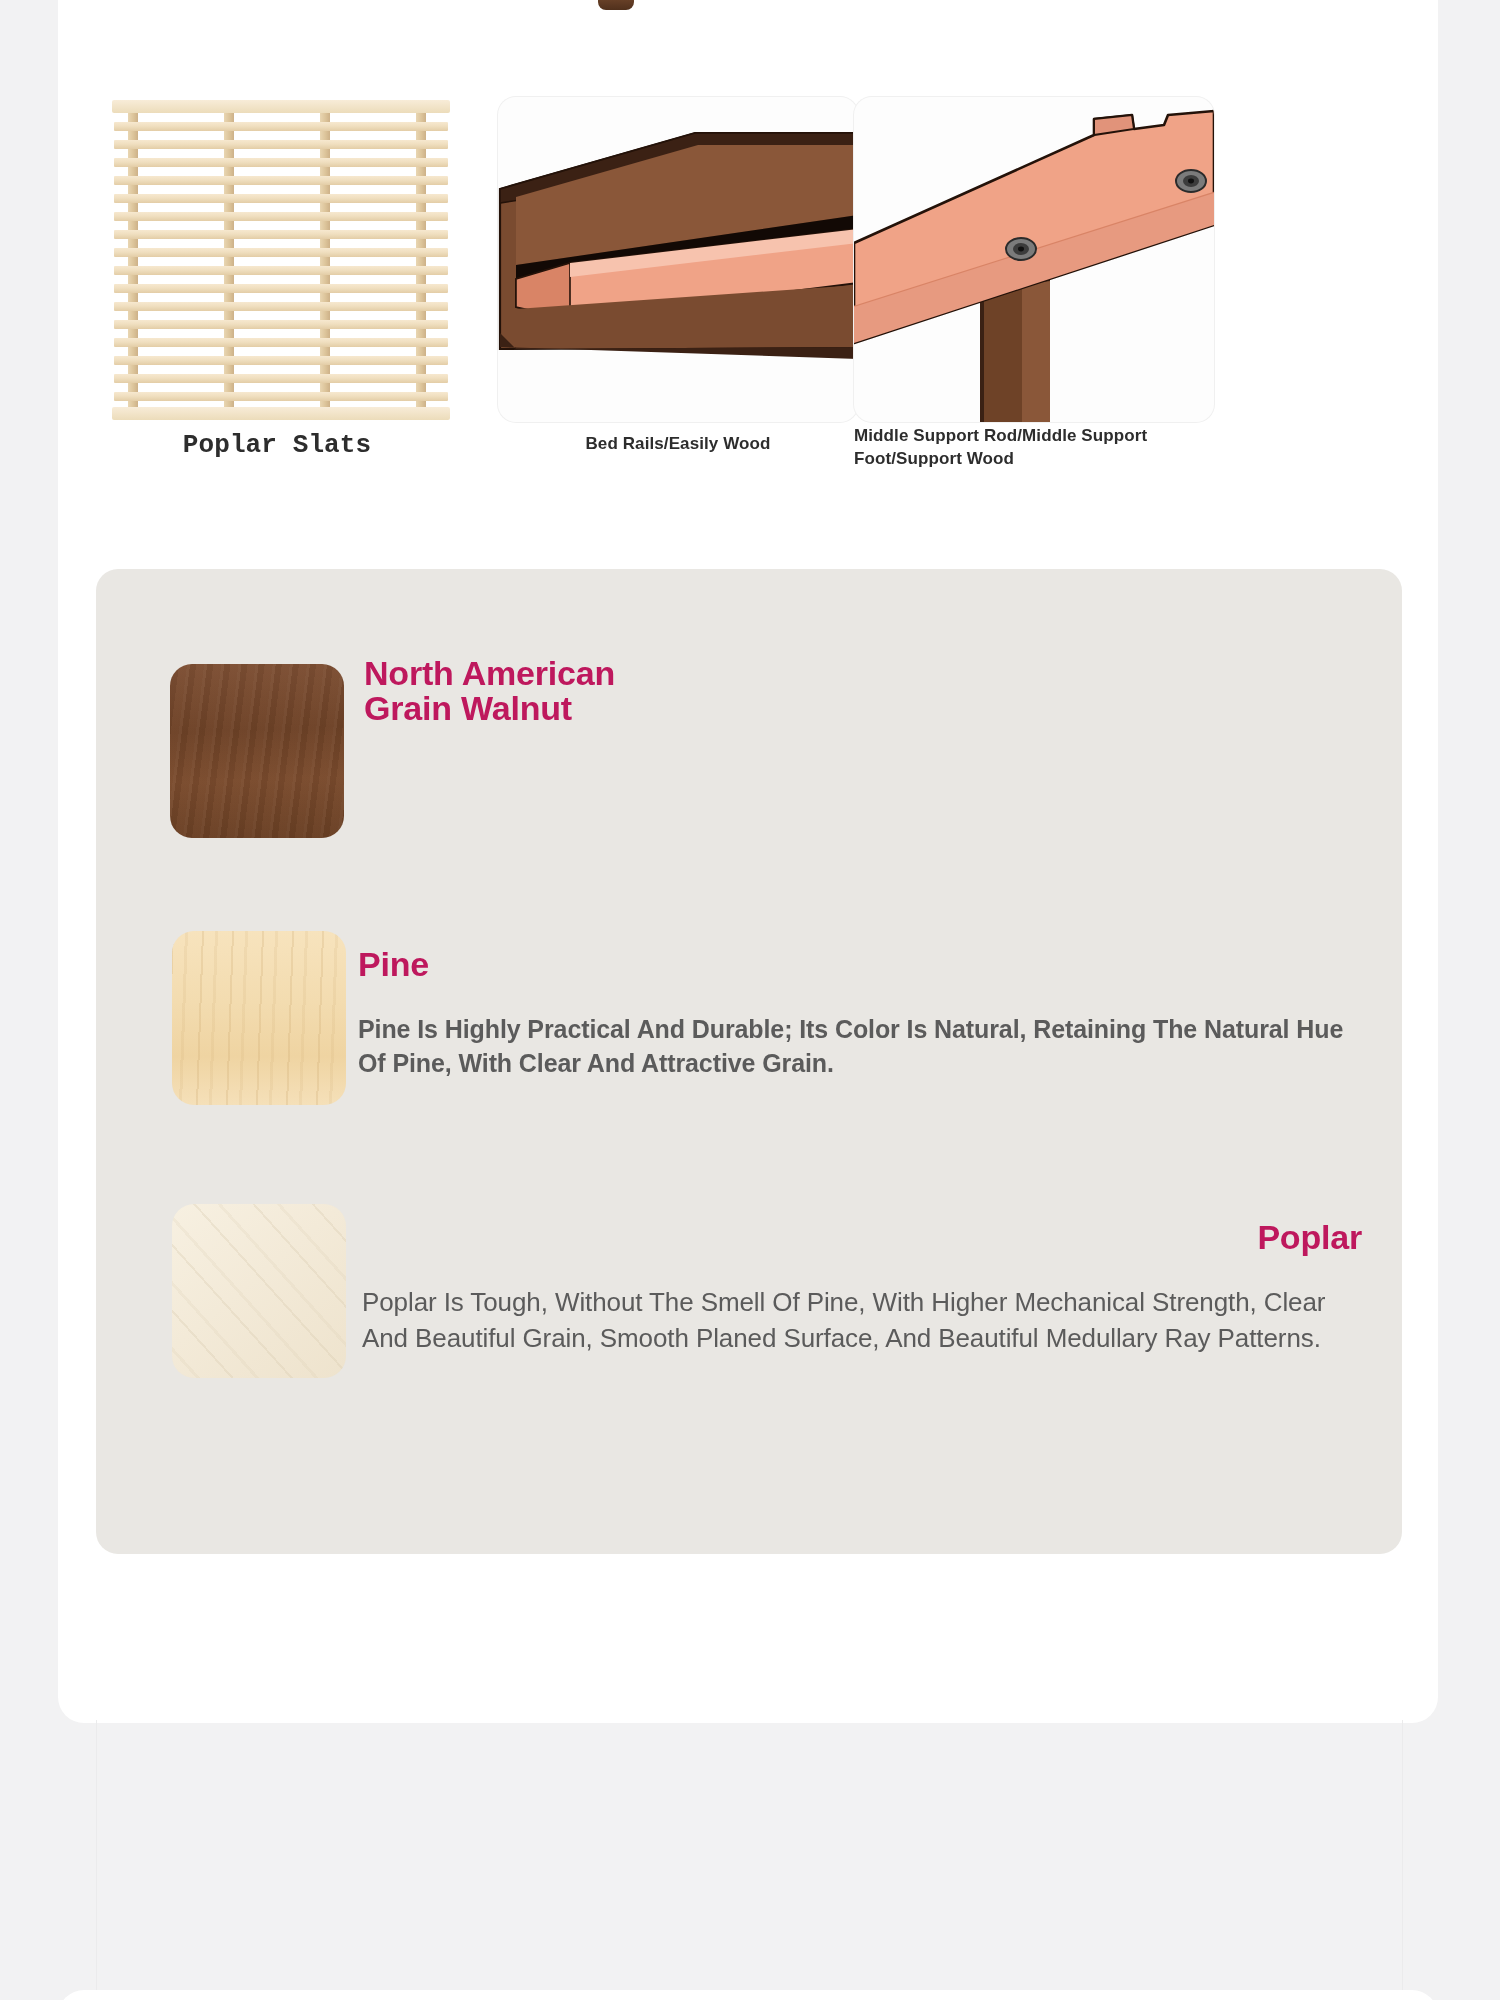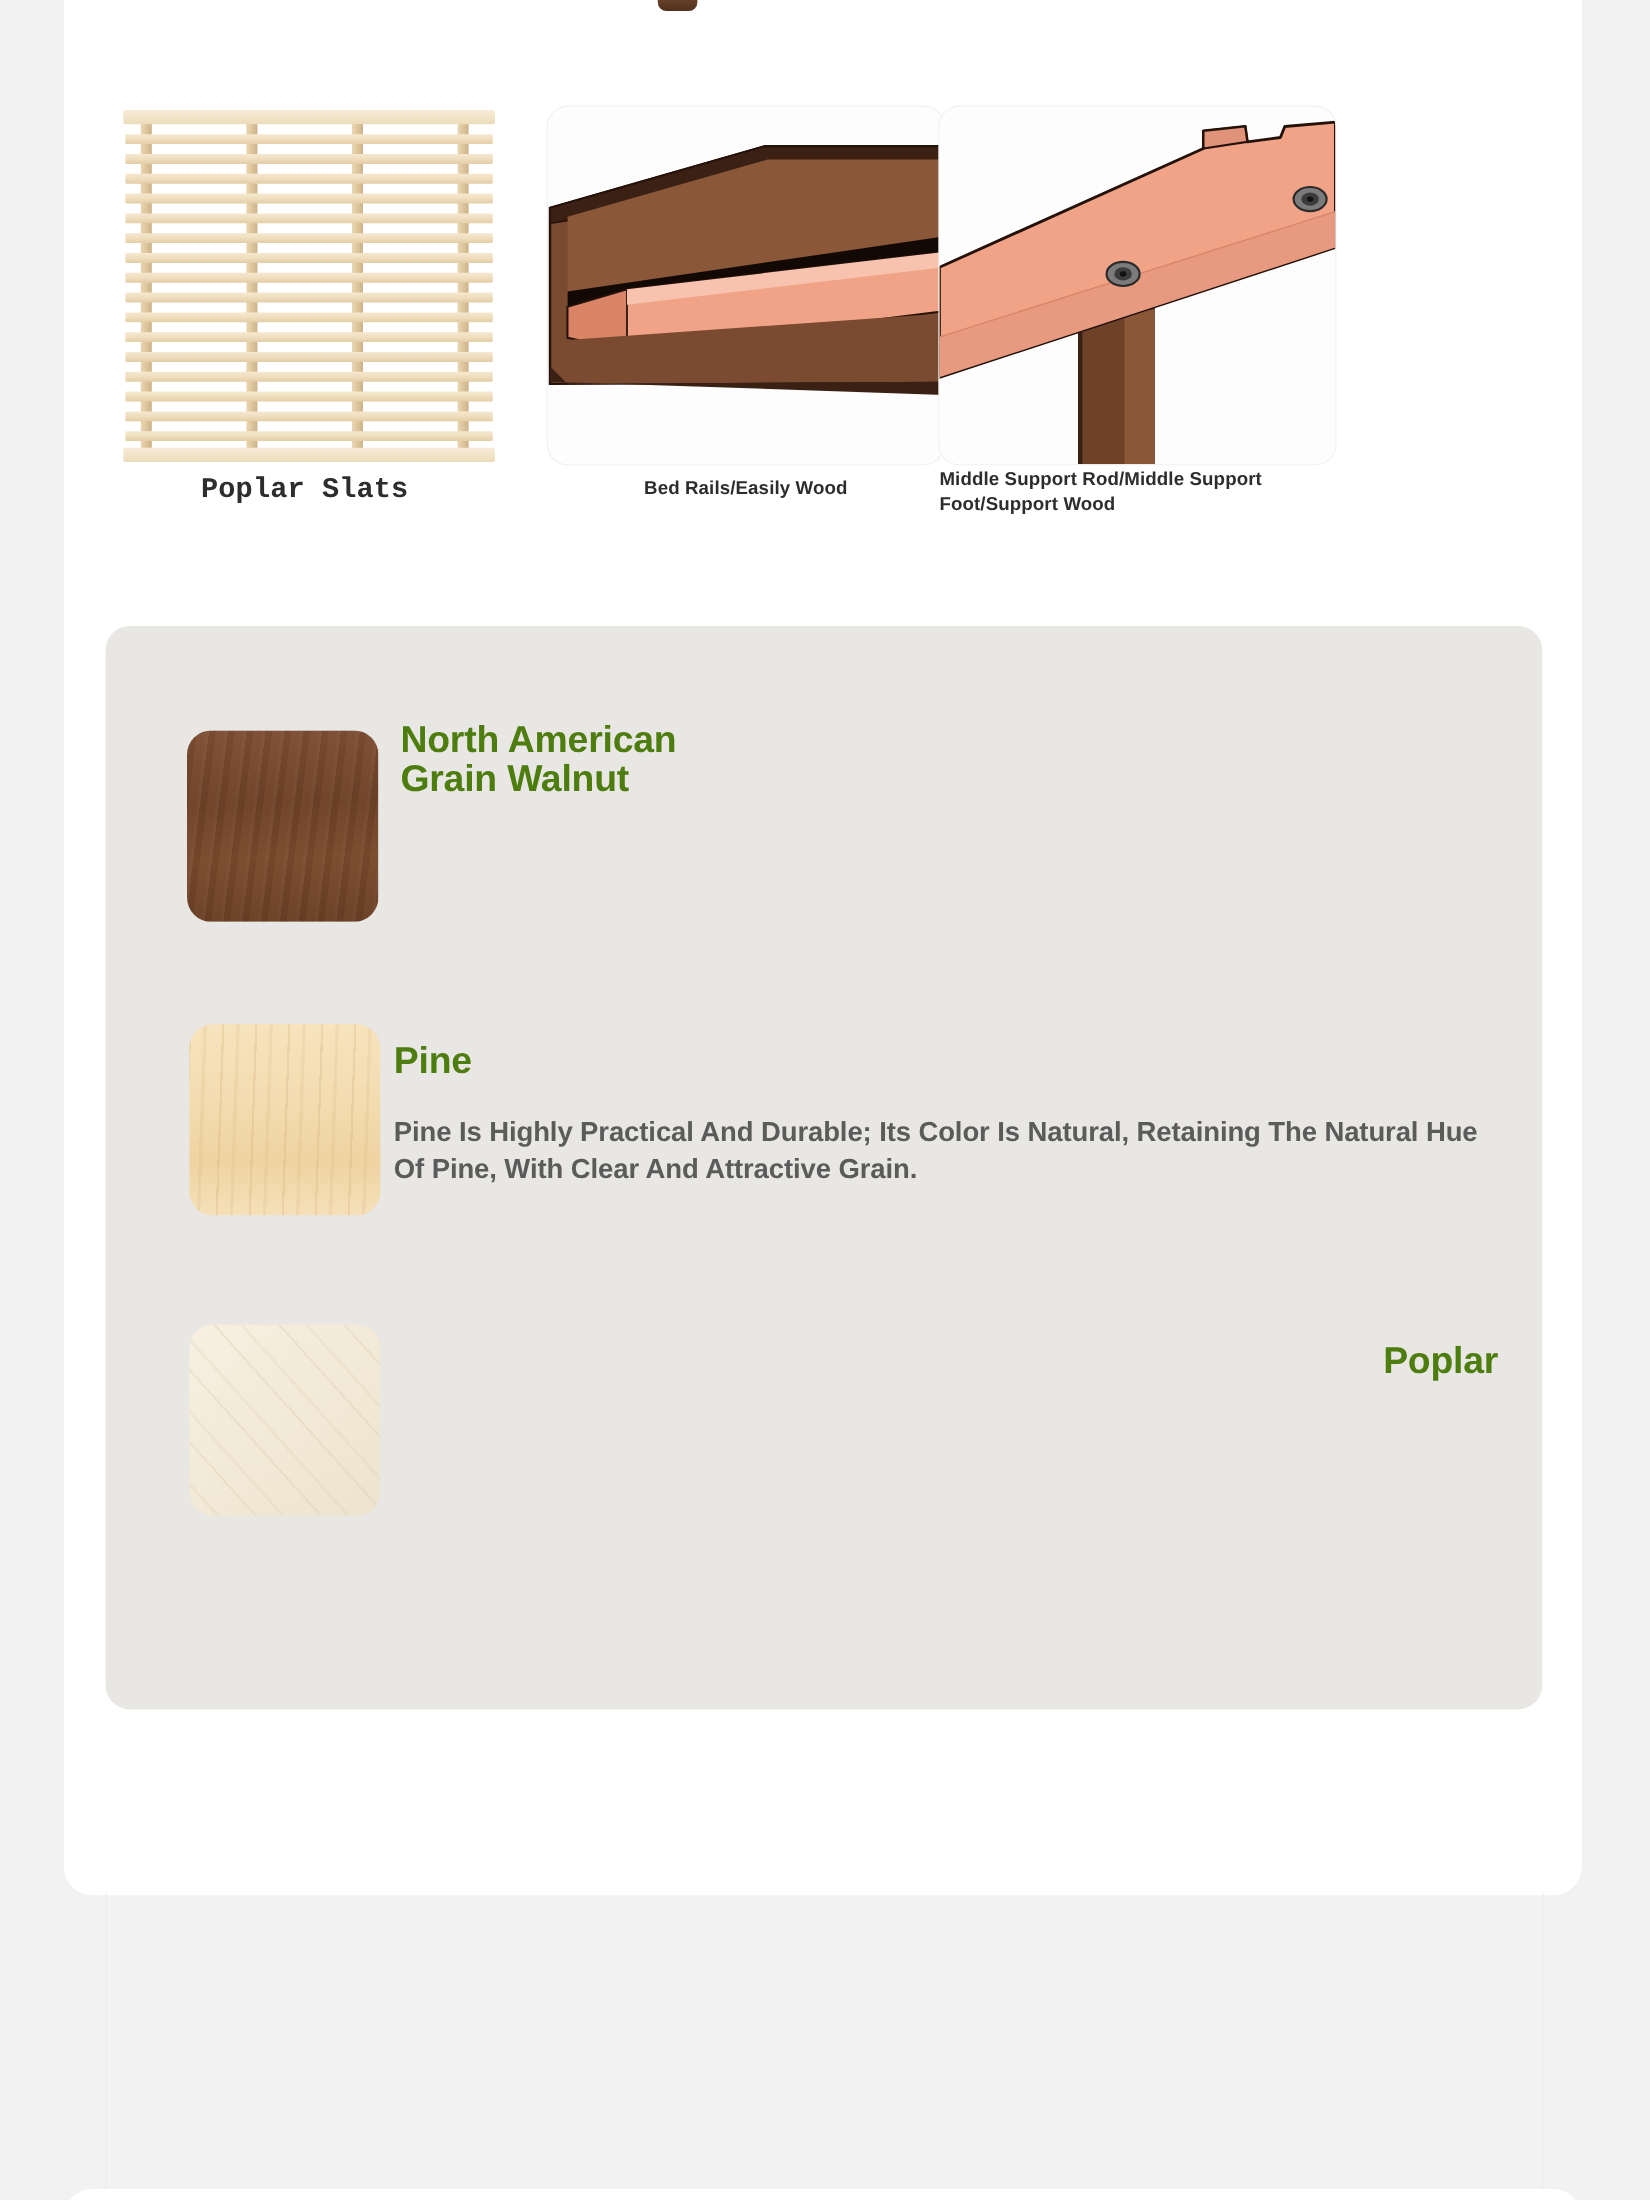--- a/index.html
+++ b/index.html
@@ -91,21 +91,21 @@
     background:#e9e7e3; border-radius:22px;
   }
 
   .mat-row { position:absolute; left:0; width:100%; }
   .mat-row .swatch {
     position:absolute; left:74px; width:174px; height:174px;
     border-radius:22px;
   }
   .mat-row .body { position:absolute; left:268px; right:40px; }
   .mat-title {
-    color:#4d7c0f; font-weight:bold; line-height:1.02;
+    color:#be185d; font-weight:bold; line-height:1.02;
     letter-spacing:-.2px;
   }
   .mat-desc {
     color:#5b5b5b; font-weight:bold; line-height:1.38;
     letter-spacing:-.1px;
   }
 
   #mat-walnut { top:95px; height:200px; }
   #mat-walnut .swatch { top:0; }
   #mat-walnut .body   { top:-8px; }
@@ -248,18 +248,19 @@
       <div class="body">
         <div class="mat-title">Pine</div>
         <div class="mat-desc">Pine Is Highly Practical And Durable; Its Color Is Natural, Retaining The Natural Hue Of Pine, With Clear And Attractive Grain.</div>
       </div>
     </div>
 
     <div class="mat-row" id="mat-poplar">
       <div class="swatch sw-poplar"></div>
       <div class="body">
         <div class="mat-title">Poplar</div>
+        <div class="mat-desc">Poplar Is Tough, Without The Smell Of Pine, With Higher Mechanical Strength, Clear And Beautiful Grain, Smooth Planed Surface, And Beautiful Medullary Ray Patterns.</div>
       </div>
     </div>
 
   </div>
 
 </div>
 
 </body></html>

